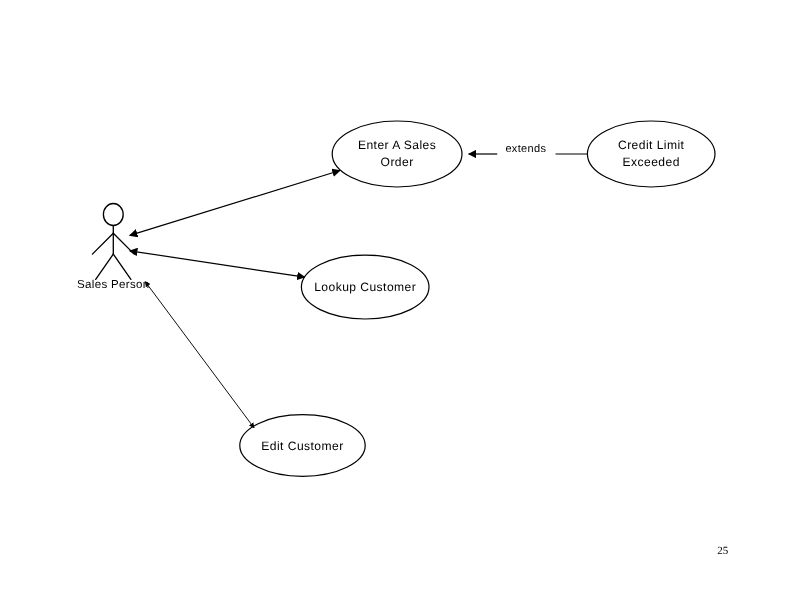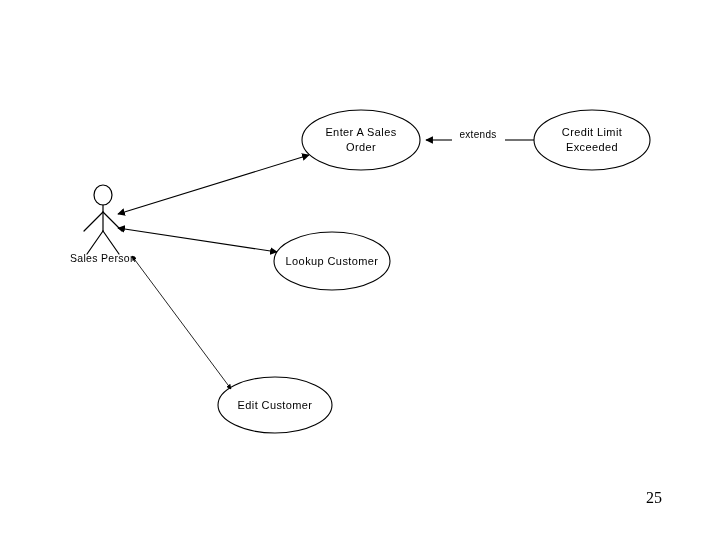--- a/index.html
+++ b/index.html
@@ -70,21 +70,21 @@
   .extend-line {
     stroke: #000000;
     stroke-width: 1.1;
     fill: none;
   }
   #page-number {
     position: absolute;
     right: 58px;
     bottom: 33px;
     font-family: "Liberation Serif", serif;
-    font-size: 16px;
+    font-size: 10px;
     color: #000000;
   }
 </style>
 </head>
 <body>
 
 <div id="slide">
 
   <svg id="diagram-svg" viewBox="0 0 720 540" xmlns="http://www.w3.org/2000/svg">
 

